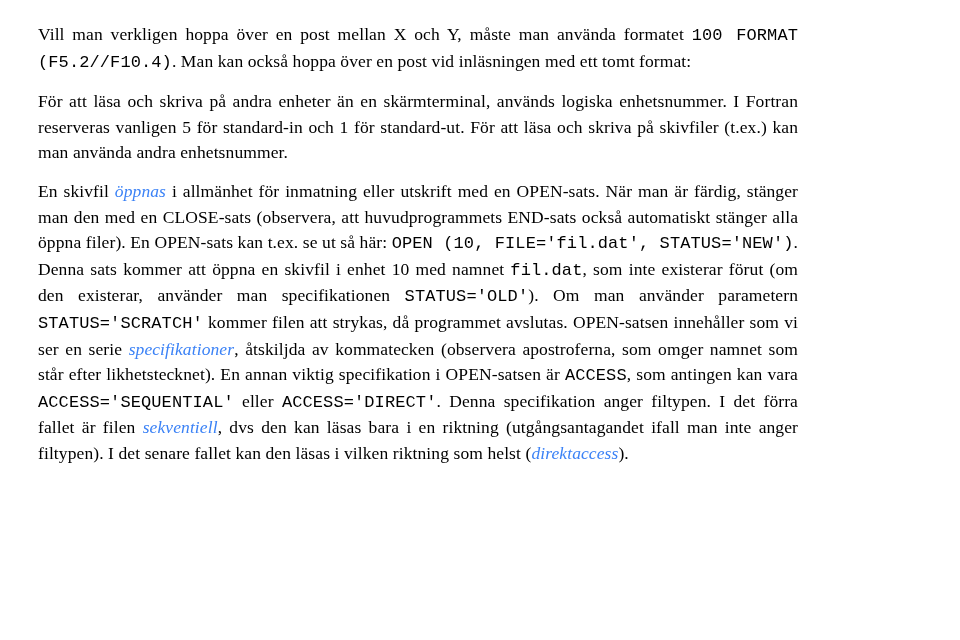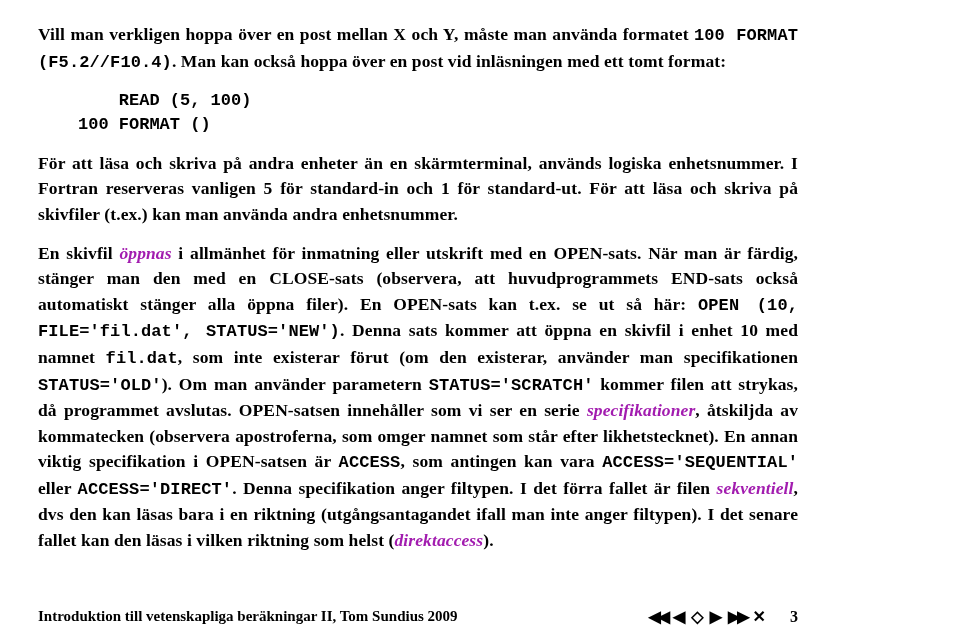--- a/index.html
+++ b/index.html
@@ -11,41 +11,40 @@
     font-family: Georgia, "Times New Roman", serif;
     color: #000;
     overflow: hidden;
   }
   .page {
     box-sizing: border-box;
     width: 836px;
     height: 640px;
     padding: 22px 38px 18px 38px;
     position: relative;
-    font-weight: bold;
   }
   .para {
     font-size: 17.5px;
     line-height: 1.45;
     margin: 0 0 14px 0;
     letter-spacing: 0.1px;
     text-align: justify;
   }
   .mono {
     font-family: "Courier New", Courier, monospace;
     font-size: 17px;
   }
   .code-block {
     font-family: "Courier New", Courier, monospace;
     font-size: 17px;
     line-height: 1.4;
     margin: 8px 0 14px 40px;
     white-space: pre;
   }
-  .redital { color: #a21caf; font-style: italic; }
+  .redital { color: #3b82f6; font-style: italic; }
   .footer {
     position: absolute;
     left: 38px;
     right: 38px;
     bottom: 14px;
     display: flex;
     justify-content: space-between;
     align-items: center;
     font-size: 15px;
   }
@@ -67,37 +66,23 @@
 </style>
 </head>
 <body>
 
 <div class="page">
 
   <p class="para">
     <span>Vill man verkligen hoppa över en post mellan X och Y, måste man använda formatet </span><span class="mono">100 FORMAT (F5.2//F10.4)</span><span>. Man kan också hoppa över en post vid inläsningen med ett tomt format:</span>
   </p>
 
-  <div class="code-block">    READ (5, 100)
-100 FORMAT ()</div>
 
   <p class="para">
     <span>För att läsa och skriva på andra enheter än en skärmterminal, används logiska enhetsnummer. I Fortran reserveras vanligen 5 för standard-in och 1 för standard-ut. För att läsa och skriva på skivfiler (t.ex.) kan man använda andra enhetsnummer.</span>
   </p>
 
   <p class="para">
     <span>En skivfil </span><span class="redital">öppnas</span><span> i allmänhet för inmatning eller utskrift med en OPEN-sats. När man är färdig, stänger man den med en CLOSE-sats (observera, att huvudprogrammets END-sats också automatiskt stänger alla öppna filer). En OPEN-sats kan t.ex. se ut så här: </span><span class="mono">OPEN (10, FILE='fil.dat', STATUS='NEW')</span><span>. Denna sats kommer att öppna en skivfil i enhet 10 med namnet </span><span class="mono">fil.dat</span><span>, som inte existerar förut (om den existerar, använder man specifikationen </span><span class="mono">STATUS='OLD'</span><span>). Om man använder parametern </span><span class="mono">STATUS='SCRATCH'</span><span> kommer filen att strykas, då programmet avslutas. OPEN-satsen innehåller som vi ser en serie </span><span class="redital">specifikationer</span><span>, åtskiljda av kommatecken (observera apostroferna, som omger namnet som står efter likhetstecknet). En annan viktig specifikation i OPEN-satsen är </span><span class="mono">ACCESS</span><span>, som antingen kan vara </span><span class="mono">ACCESS='SEQUENTIAL'</span><span> eller </span><span class="mono">ACCESS='DIRECT'</span><span>. Denna specifikation anger filtypen. I det förra fallet är filen </span><span class="redital">sekventiell</span><span>, dvs den kan läsas bara i en riktning (utgångsantagandet ifall man inte anger filtypen). I det senare fallet kan den läsas i vilken riktning som helst (</span><span class="redital">direktaccess</span><span>).</span>
   </p>
 
-  <div class="footer">
-    <span class="footer-left">Introduktion till vetenskapliga beräkningar II, Tom Sundius 2009</span>
-    <span class="nav">
-      <span class="tri-left"></span>
-      <span class="tri-l"></span>
-      <span class="diamond"></span>
-      <span class="tri-r"></span>
-      <span class="tri-right"></span>
-      <span class="xmark"></span>
-      <span class="pagenum">3</span>
-    </span>
-  </div>
 
 </div>
 
 </body></html>

